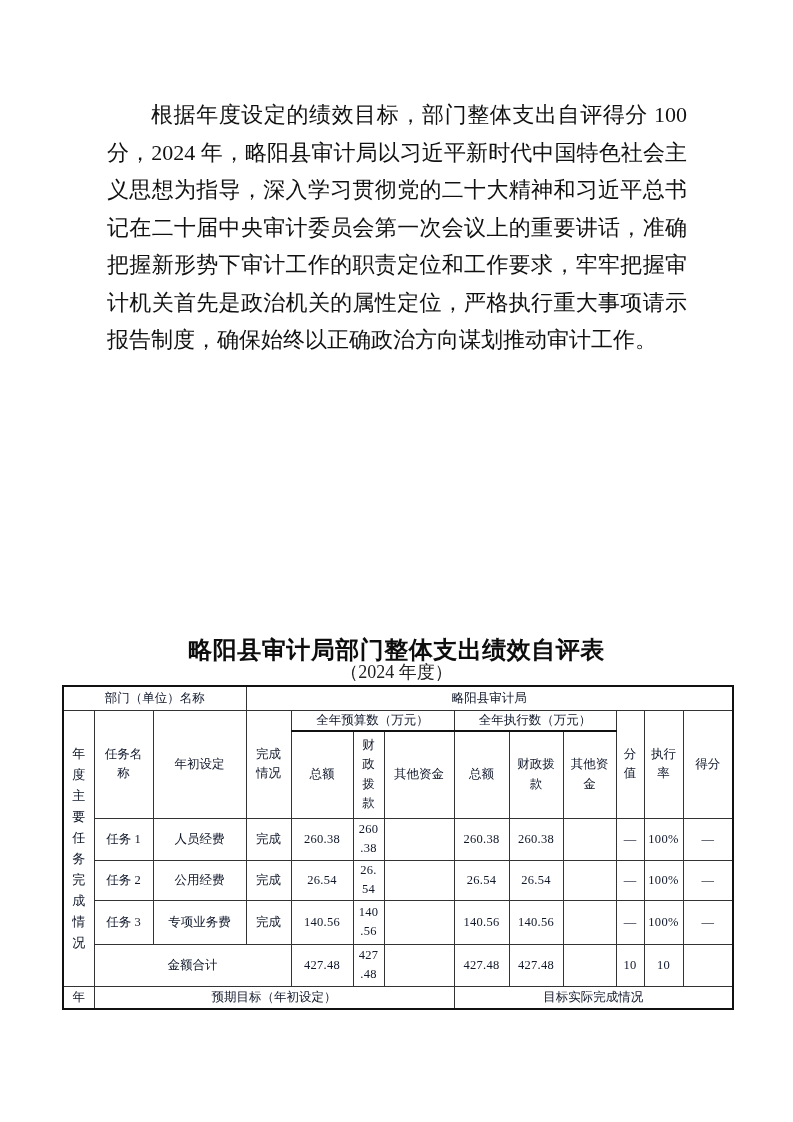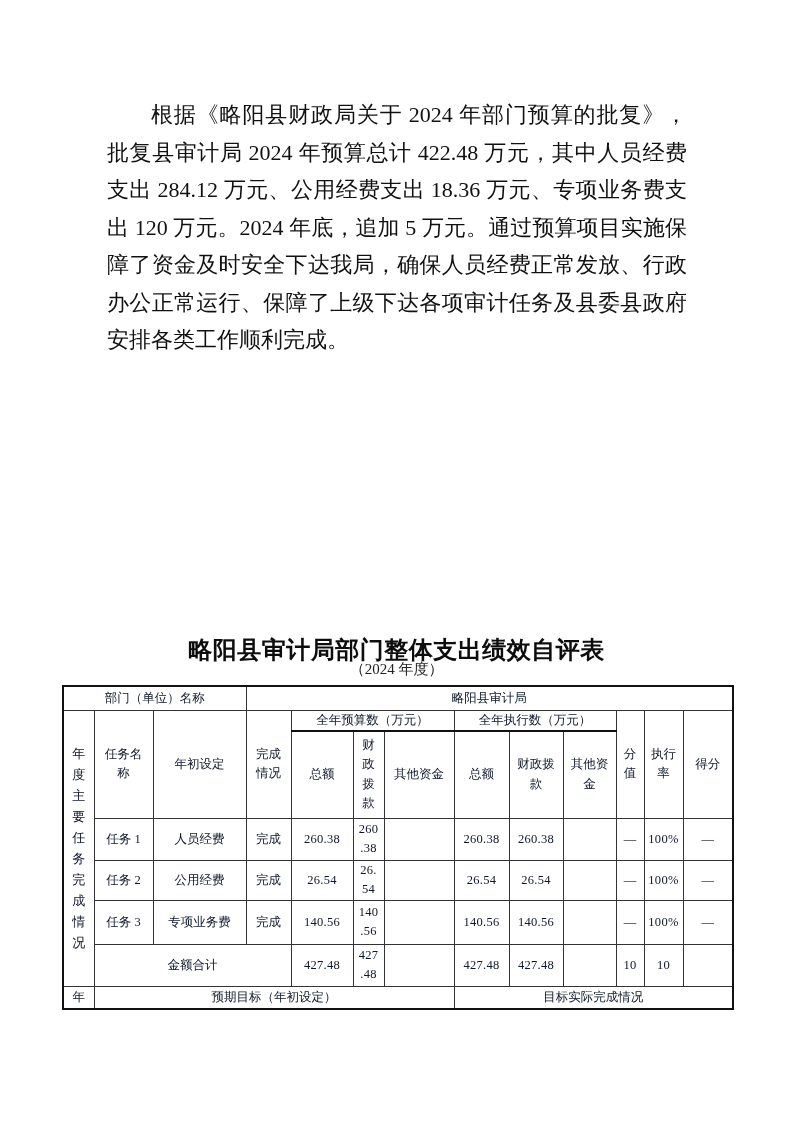--- a/index.html
+++ b/index.html
@@ -39,21 +39,21 @@
     letter-spacing: 0.5px;
     color: #0d0d0d;
     margin: 16px;
   }
   .table-subtitle {
     position: absolute;
     top: 660px;
     left: 0;
     right: 0;
     text-align: center;
-    font-size: 15px;
+    font-size: 18px;
     color: #222;
     margin: 0;
   }
   table.eval {
     position: absolute;
     top: 685px;
     left: 62px;
     width: 670px;
     border-collapse: collapse;
     table-layout: fixed;
@@ -77,21 +77,21 @@
   }
   .group-hdr { border-bottom: 2px solid #111 !important; }
   .num { letter-spacing: 0.3px; }
 </style>
 </head>
 <body>
 
 <div class="page">
 
   <div class="body-text">
-    <p>根据《略阳县财政局关于 2024 年部门预算的批复》，批复县审计局 2024 年预算总计 422.48 万元，其中人员经费支出 284.12 万元、公用经费支出 18.36 万元、专项业务费支出 120 万元。2024 年底，追加 5 万元。通过预算项目实施保障了资金及时安全下达我局，确保人员经费正常发放、行政办公正常运行、保障了上级下达各项审计任务及县委县政府安排各类工作顺利完成。</p>
+    <p>根据年度设定的绩效目标，部门整体支出自评得分 100 分，2024 年，略阳县审计局以习近平新时代中国特色社会主义思想为指导，深入学习贯彻党的二十大精神和习近平总书记在二十届中央审计委员会第一次会议上的重要讲话，准确把握新形势下审计工作的职责定位和工作要求，牢牢把握审计机关首先是政治机关的属性定位，严格执行重大事项请示报告制度，确保始终以正确政治方向谋划推动审计工作。</p>
   </div>
 
   <h1 class="table-title">略阳县审计局部门整体支出绩效自评表</h1>
   <div class="table-subtitle">（2024 年度）</div>
 
   <table class="eval">
     <colgroup>
       <col style="width:31px">
         <col style="width:59px">
         <col style="width:93px">

